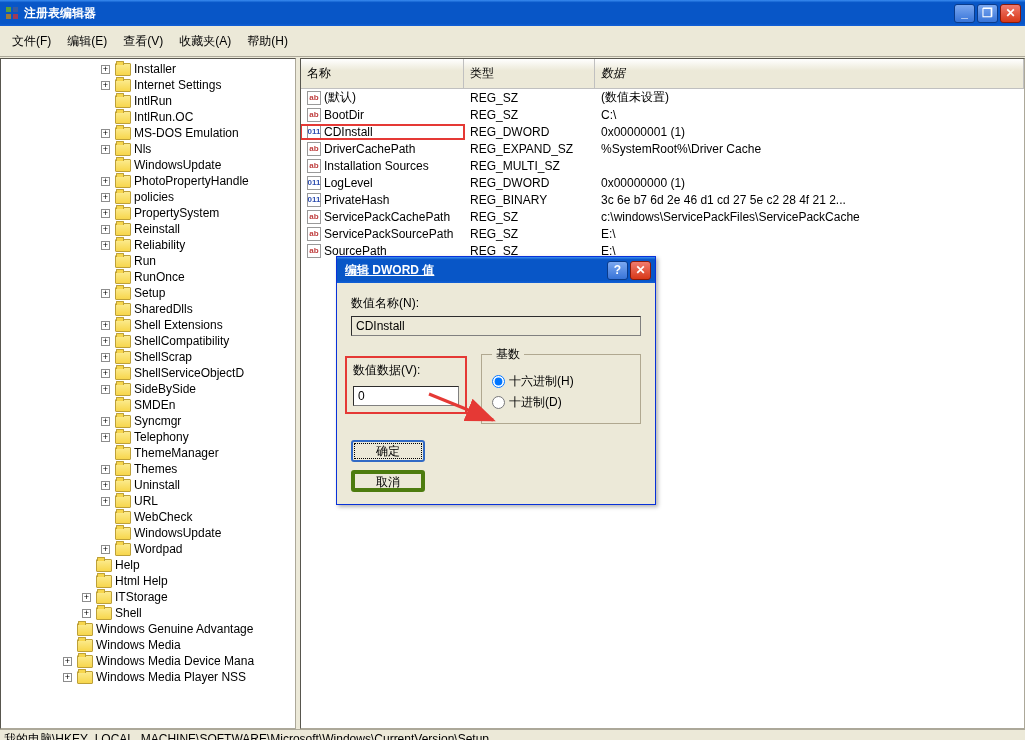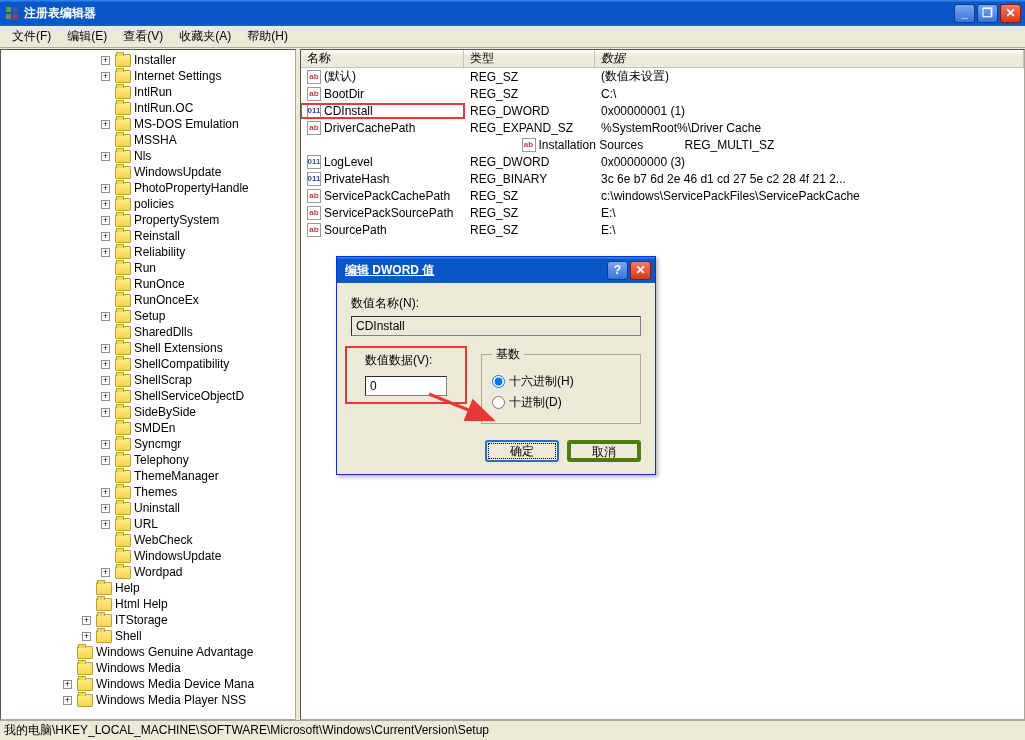--- a/index.html
+++ b/index.html
@@ -8,48 +8,48 @@
 
 .titlebar { height: 26px; background: linear-gradient(to bottom, #3a8cf0, #0856c7 10%, #0856c7 90%, #1260d7); color: white; display: flex; align-items: center; padding: 0 4px; }
 .titlebar .icon { width: 16px; height: 16px; margin-right: 4px; display: inline-flex; align-items: center; justify-content: center; }
 .titlebar .title { flex: 1; font-weight: bold; }
 .winbtns { display: flex; gap: 2px; }
 .winbtn { width: 21px; height: 19px; border-radius: 3px; display: flex; align-items: center; justify-content: center; font-family: Arial; font-weight: bold; font-size: 12px; }
 .winbtn.min, .winbtn.max { background: linear-gradient(to bottom, #7ba8f0, #3874d8); border: 1px solid #0a3b8a; color: white; }
 .winbtn.close { background: linear-gradient(to bottom, #f07b6e, #d83818); border: 1px solid #8a1a0a; color: white; }
 
 
-.menubar { height: 22px; background: #ece9d8; border-bottom: 1px solid #aca899; display: flex; align-items: center; padding-left: 4px; }
+.menubar { height: 31px; background: #ece9d8; border-bottom: 1px solid #aca899; display: flex; align-items: center; padding-left: 4px; }
 .menubar .menuitem { padding: 2px 8px; cursor: default; }
 
 
 .main { display: flex; height: 672px; background: white; border-top: 1px solid #ece9d8; }
 .treepane { width: 296px; border: 1px inset #aca899; background: white; overflow: auto; margin: 0; position: relative; }
 .splitter { width: 4px; background: #ece9d8; cursor: col-resize; }
 .listpane { flex: 1; border: 1px inset #aca899; background: white; display: flex; flex-direction: column; overflow: hidden; }
 
 
 .tree { padding: 2px 0; }
 .tree-row { display: flex; align-items: center; height: 16px; padding: 1px 0; }
 .tree-indent { width: 19px; height: 15px; display: inline-flex; align-items: center; justify-content: center; flex-shrink: 0; position: relative; }
 .expander { width: 9px; height: 9px; border: 1px solid #8d8d8d; background: white; display: flex; align-items: center; justify-content: center; font-size: 9px; line-height: 7px; color: black; cursor: pointer; }
 .folder-icon { width: 16px; height: 13px; background: linear-gradient(to bottom, #fceb8e, #f7d64c); border: 1px solid #bda038; border-radius: 1px; margin-right: 3px; flex-shrink: 0; position: relative; }
 .folder-icon::before { content: ''; position: absolute; top: -3px; left: 0; width: 6px; height: 3px; background: #f7d64c; border: 1px solid #bda038; border-bottom: none; border-radius: 1px 1px 0 0; }
 .tree-label { cursor: default; }
 
 
-.listheader { display: flex; background: #b91c1c; height: 18px; border-bottom: 1px solid #c0c0c0; }
+.listheader { display: flex; background: #b91c1c; height: 30px; border-bottom: 1px solid #c0c0c0; }
 .listheader .col { border-right: 1px solid #c0c0c0; padding: 2px 6px; background: linear-gradient(to bottom, #ffffff, #ece9d8 40%, #ece9d8); display: flex; align-items: center; }
 .col-name { width: 163px; }
 .col-type { width: 131px; }
 .col-data { flex: 1; font-style: italic; }
 
 
 .listbody { flex: 1; overflow: auto; }
-.listrow { display: flex; height: 17px; align-items: center; justify-content: center; }
+.listrow { display: flex; height: 17px; align-items: center; }
 .listrow .cell { padding: 0 6px; white-space: nowrap; overflow: hidden; }
 .cell-name { width: 163px; display: flex; align-items: center; gap: 3px; }
 .cell-type { width: 131px; }
 .cell-data { flex: 1; }
 .reg-icon { width: 14px; height: 14px; border: 1px solid #999; background: white; flex-shrink: 0; display: flex; align-items: center; justify-content: center; font-size: 8px; font-weight: bold; font-family: Arial; }
 .reg-icon.str { color: #c04040; }
 .reg-icon.bin { color: #3050b0; }
 
 
 .statusbar { height: 20px; background: #ece9d8; border-top: 1px solid #aca899; padding: 2px 4px; display: flex; align-items: center; }
@@ -62,24 +62,24 @@
 .dialog-closebtn { width: 21px; height: 19px; border-radius: 3px; background: linear-gradient(to bottom, #f07b6e, #d83818); border: 1px solid #8a1a0a; color: white; display: flex; align-items: center; justify-content: center; font-weight: bold; }
 .dialog-body { padding: 12px 14px; }
 .dialog-body label { display: block; margin-bottom: 4px; }
 .dialog-body input[type=text] { width: 100%; border: 1px inset #808080; background: white; padding: 2px 4px; font-family: inherit; font-size: 12px; height: 20px; }
 .dialog-row { display: flex; gap: 14px; margin-top: 10px; }
 .dialog-valuedata { flex: 0 0 110px; }
 .fieldset-base { border: 1px solid #b0a890; padding: 8px 10px 10px; flex: 1; }
 .fieldset-base legend { padding: 0 4px; }
 .radio-row { display: flex; align-items: center; gap: 4px; padding: 2px 0; }
 .radio-row input { margin: 0; }
-.dialog-buttons { display: flex; justify-content: flex-end; gap: 8px; margin-top: 16px; }
+.dialog-buttons { display: flex; justify-content: flex-end; gap: 8px; margin-top: 16px; flex-direction: column; }
 .dialog-buttons button { width: 74px; height: 22px; background: #ece9d8; border: 4px solid #4d7c0f; border-radius: 3px; font-family: inherit; font-size: 12px; cursor: pointer; }
 .dialog-buttons button.default { border: 2px solid #316ac5; outline: 1px dotted black; outline-offset: -4px; }
-.highlight-box { border: 2px solid #e53935; padding: 4px 18px 6px; margin-left: -6px; width: 122px; }
+.highlight-box { border: 2px solid #e53935; padding: 4px 6px 6px; margin-top: 10px; margin-left: -6px; width: 122px; }
 
 
 .arrow-annot { position: absolute; left: 425px; top: 390px; width: 80px; height: 40px; pointer-events: none; }
 .arrow-annot svg { width: 100%; height: 100%; }
 
 
 .treepane::-webkit-scrollbar, .listbody::-webkit-scrollbar { width: 16px; height: 16px; }
 .treepane::-webkit-scrollbar-track { background: #f0ede3; }
 .treepane::-webkit-scrollbar-thumb { background: #c8c3b3; border: 1px solid #a0988a; border-radius: 2px; }
 .treepane::-webkit-scrollbar-button { background: #ece9d8; border: 1px solid #a0988a; height: 16px; width: 16px; }
@@ -170,30 +170,20 @@
           </span>
           <span class="folder-icon"></span>
           <span class="tree-label">MS-DOS Emulation</span>
         </div>
         <div class="tree-row">
           <span class="tree-indent"></span>
           <span class="tree-indent"></span>
           <span class="tree-indent"></span>
           <span class="tree-indent"></span>
           <span class="tree-indent"></span>
-          <span class="tree-indent"></span>
-          <span class="folder-icon"></span>
-          <span class="tree-label">MSSHA</span>
-        </div>
-        <div class="tree-row">
-          <span class="tree-indent"></span>
-          <span class="tree-indent"></span>
-          <span class="tree-indent"></span>
-          <span class="tree-indent"></span>
-          <span class="tree-indent"></span>
           <span class="tree-indent">
             <span class="expander">+</span>
           </span>
           <span class="folder-icon"></span>
           <span class="tree-label">Nls</span>
         </div>
         <div class="tree-row">
           <span class="tree-indent"></span>
           <span class="tree-indent"></span>
           <span class="tree-indent"></span>
@@ -275,30 +265,20 @@
         </div>
         <div class="tree-row">
           <span class="tree-indent"></span>
           <span class="tree-indent"></span>
           <span class="tree-indent"></span>
           <span class="tree-indent"></span>
           <span class="tree-indent"></span>
           <span class="tree-indent"></span>
           <span class="folder-icon"></span>
           <span class="tree-label">RunOnce</span>
-        </div>
-        <div class="tree-row">
-          <span class="tree-indent"></span>
-          <span class="tree-indent"></span>
-          <span class="tree-indent"></span>
-          <span class="tree-indent"></span>
-          <span class="tree-indent"></span>
-          <span class="tree-indent"></span>
-          <span class="folder-icon"></span>
-          <span class="tree-label">RunOnceEx</span>
         </div>
         <div class="tree-row">
           <span class="tree-indent"></span>
           <span class="tree-indent"></span>
           <span class="tree-indent"></span>
           <span class="tree-indent"></span>
           <span class="tree-indent"></span>
           <span class="tree-indent">
             <span class="expander">+</span>
           </span>
@@ -611,21 +591,21 @@
             <span>Installation Sources</span>
           </div>
           <div class="cell cell-type">REG_MULTI_SZ</div>
         </div>
         <div class="listrow">
           <div class="cell cell-name">
             <span class="reg-icon bin">011</span>
             <span>LogLevel</span>
           </div>
           <div class="cell cell-type">REG_DWORD</div>
-          <div class="cell cell-data">0x00000000 (3)</div>
+          <div class="cell cell-data">0x00000000 (1)</div>
         </div>
         <div class="listrow">
           <div class="cell cell-name">
             <span class="reg-icon bin">011</span>
             <span>PrivateHash</span>
           </div>
           <div class="cell cell-type">REG_BINARY</div>
           <div class="cell cell-data">3c 6e b7 6d 2e 46 d1 cd 27 5e c2 28 4f 21 2...</div>
         </div>
         <div class="listrow">

